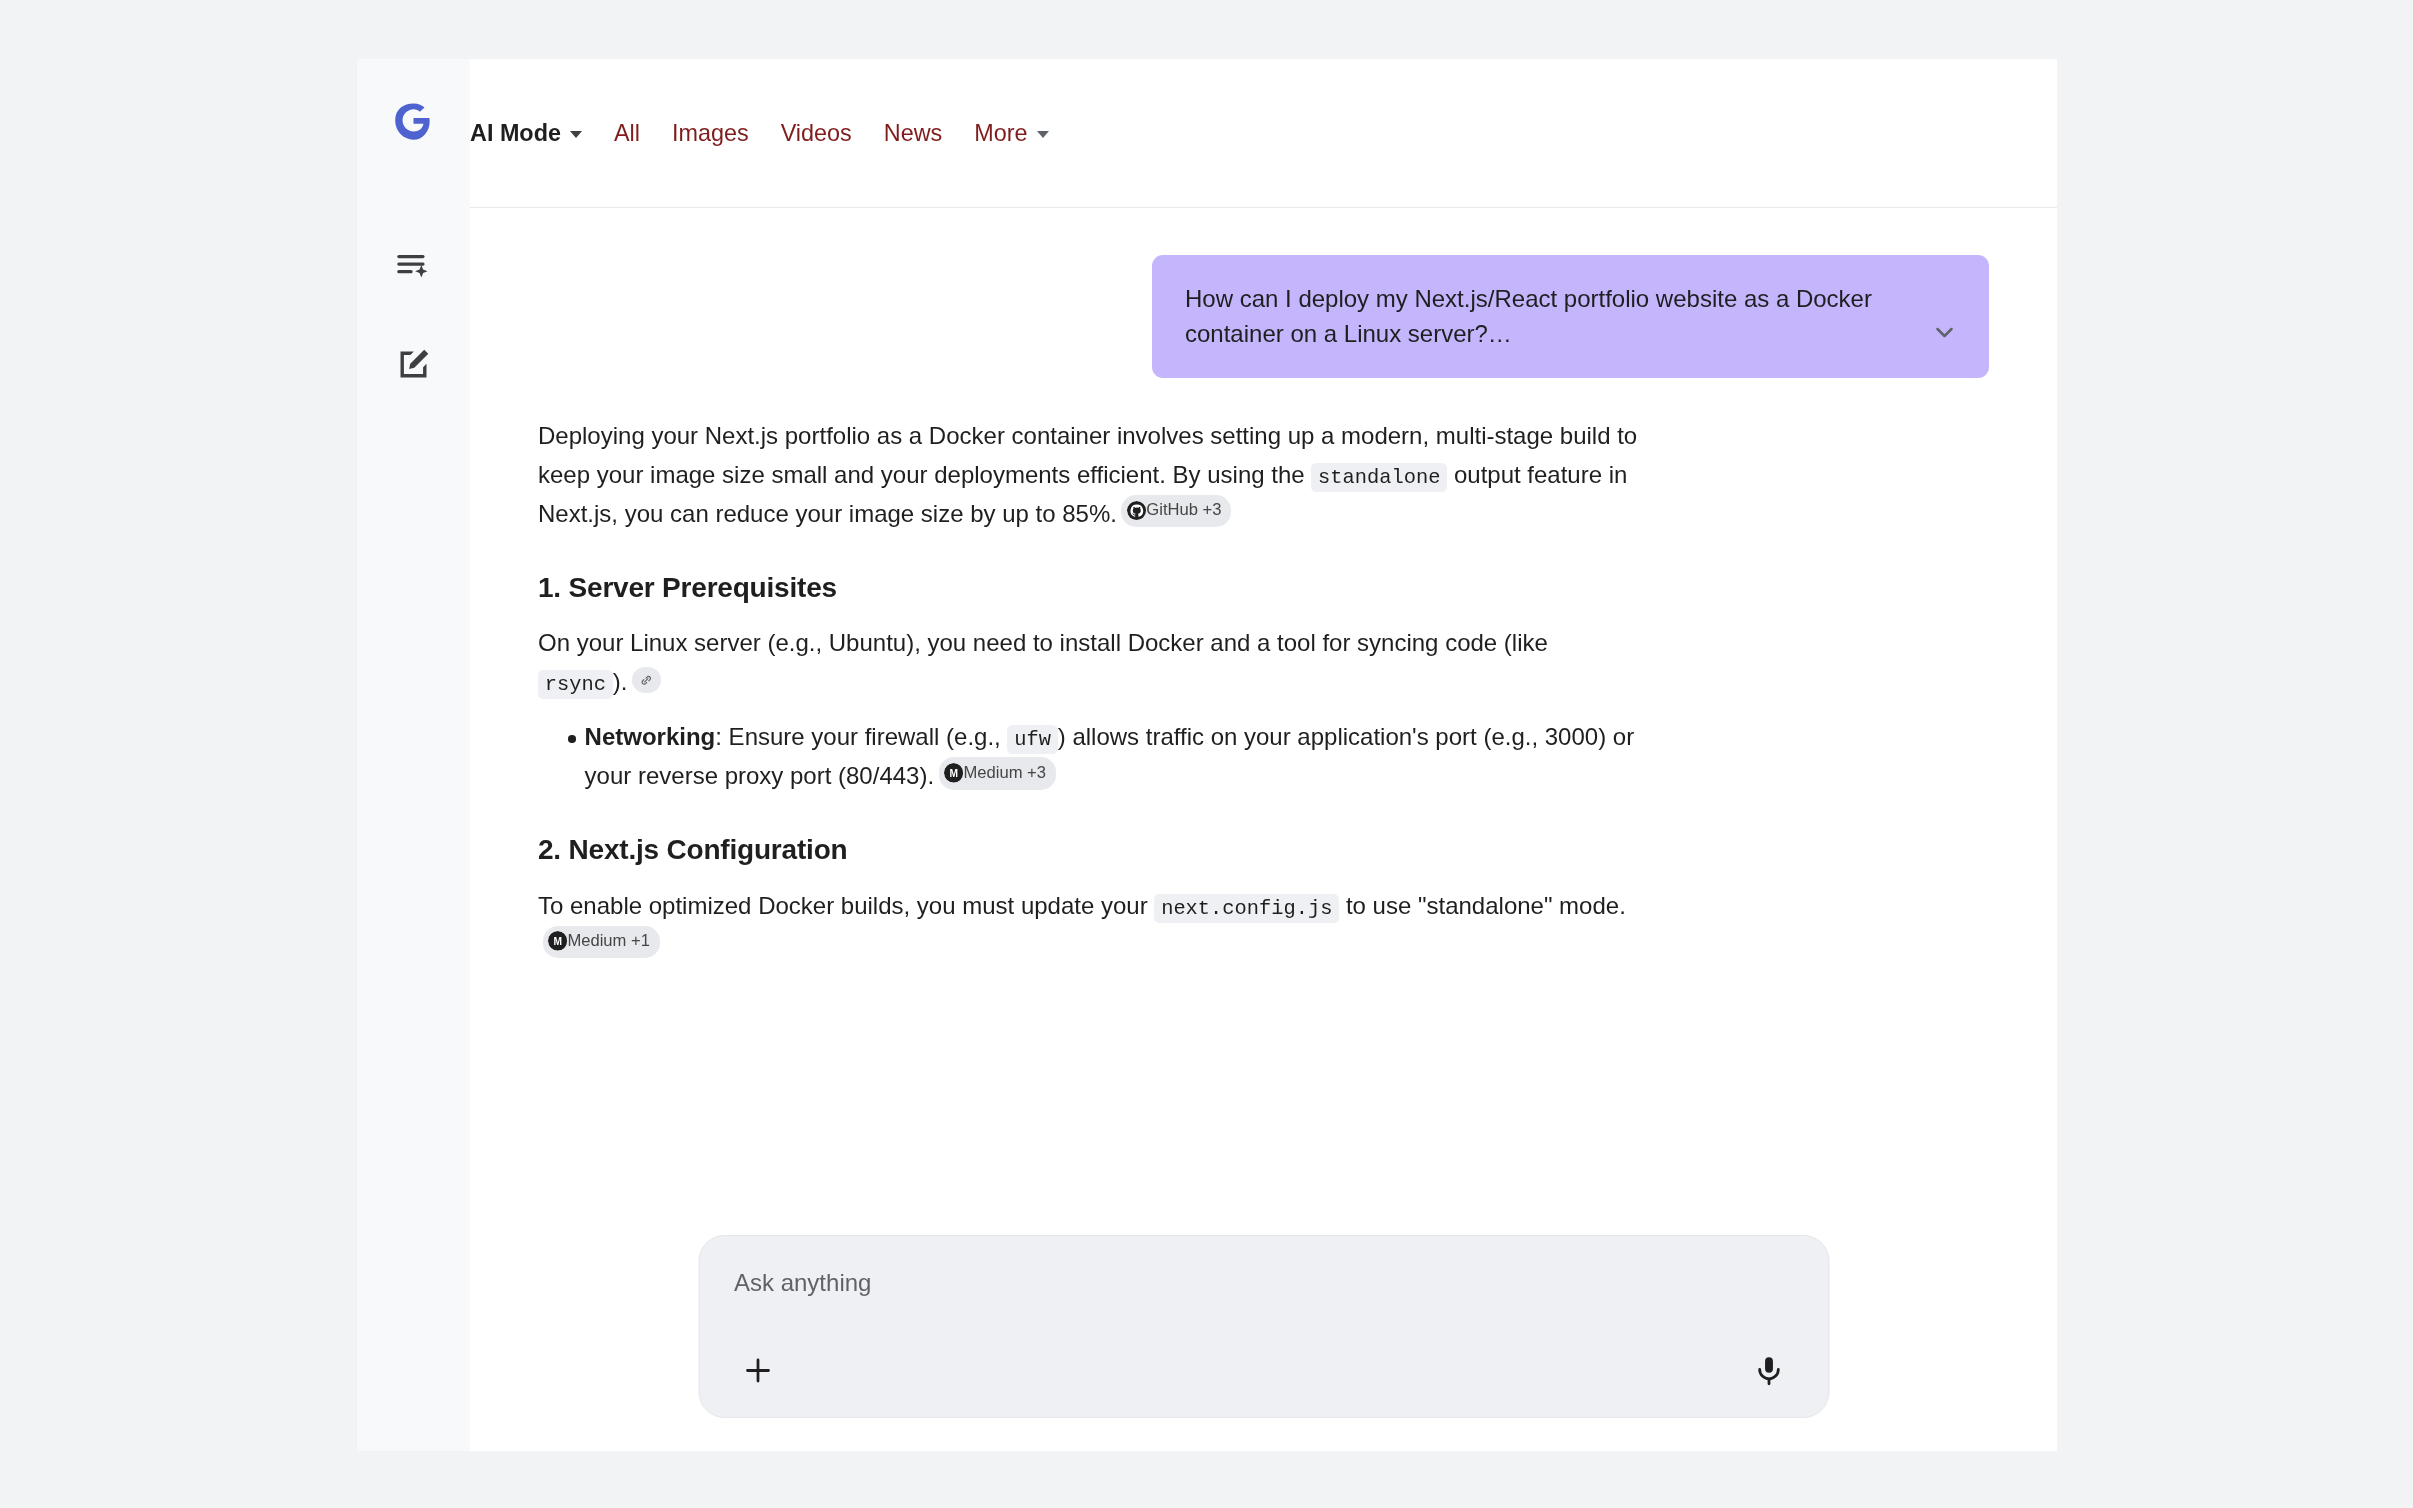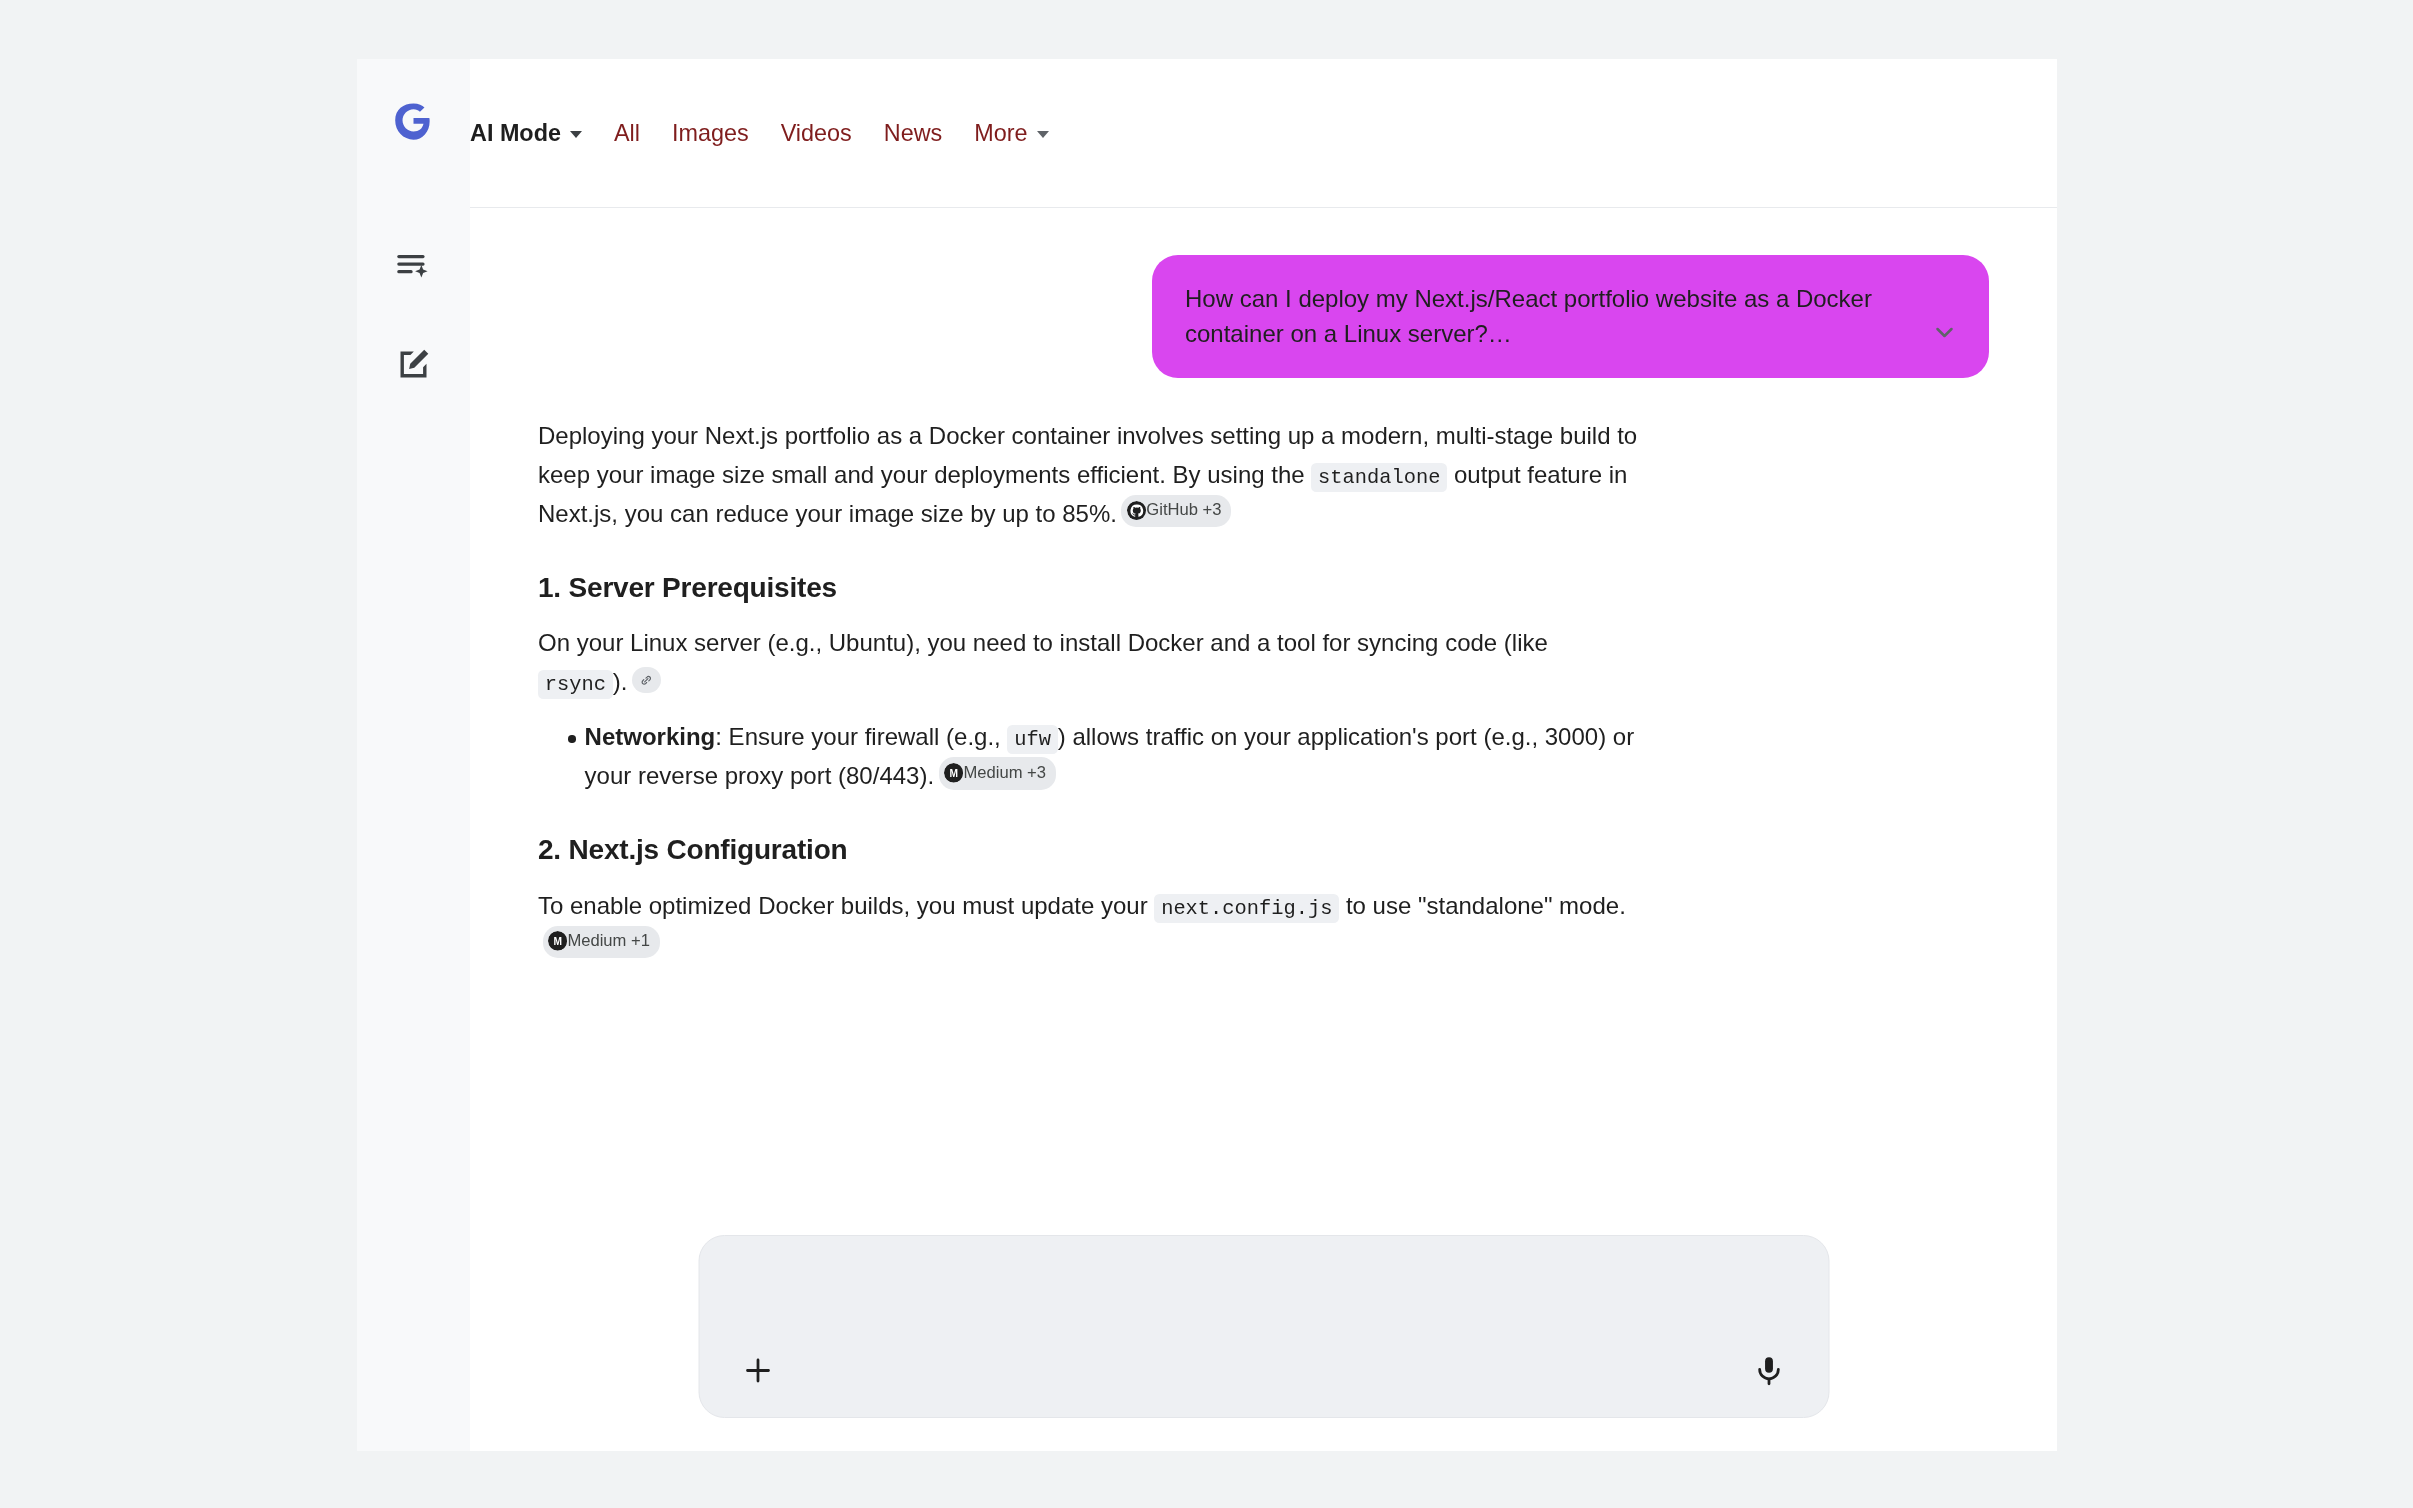--- a/index.html
+++ b/index.html
@@ -99,22 +99,22 @@
     position:relative;
     overflow:hidden;
     padding:0 68px;
     box-sizing:border-box;
   }
 
   
   #query-bubble{
     margin:47px 0 0 auto;
     width:837px;
-    background:#d946ef;
-    border-radius:26px;
+    background:#c4b5fd;
+    border-radius:11px;
     padding:26px 30px 27px 33px;
     box-sizing:border-box;
     display:flex;
     align-items:flex-end;
     gap:13.6px;
     cursor:pointer;
   }
   #query-text{
     flex:1;
     font-size:24px;
@@ -356,20 +356,21 @@
                   <circle cx="12" cy="12" r="12" fill="#1f1f1f"></circle>
                   <text x="12" y="16.6" font-family="Liberation Sans, sans-serif" font-size="12.5" font-weight="700" fill="#ffffff" text-anchor="middle">M</text>
                 </svg>
               </span>
               <span>Medium +1</span>
             </span></p>
 
       </div>
 
       <div id="composer">
+        <div id="composer-placeholder">Ask anything</div>
         <div id="composer-actions">
           <div class="comp-btn">
             <svg width="35" height="35" viewBox="0 0 24 24">
               <path d="M12 4.8v14.4M4.8 12h14.4" stroke="#1f1f1f" stroke-width="1.9" stroke-linecap="round"></path>
             </svg>
           </div>
           <div class="comp-btn">
             <svg width="35" height="35" viewBox="0 0 24 24">
               <rect x="9.3" y="2.9" width="5.4" height="10.6" rx="2.7" fill="#1f1f1f"></rect>
               <path d="M5.6 11.3a6.4 6.4 0 0012.8 0" stroke="#1f1f1f" stroke-width="1.9" fill="none" stroke-linecap="round"></path>

